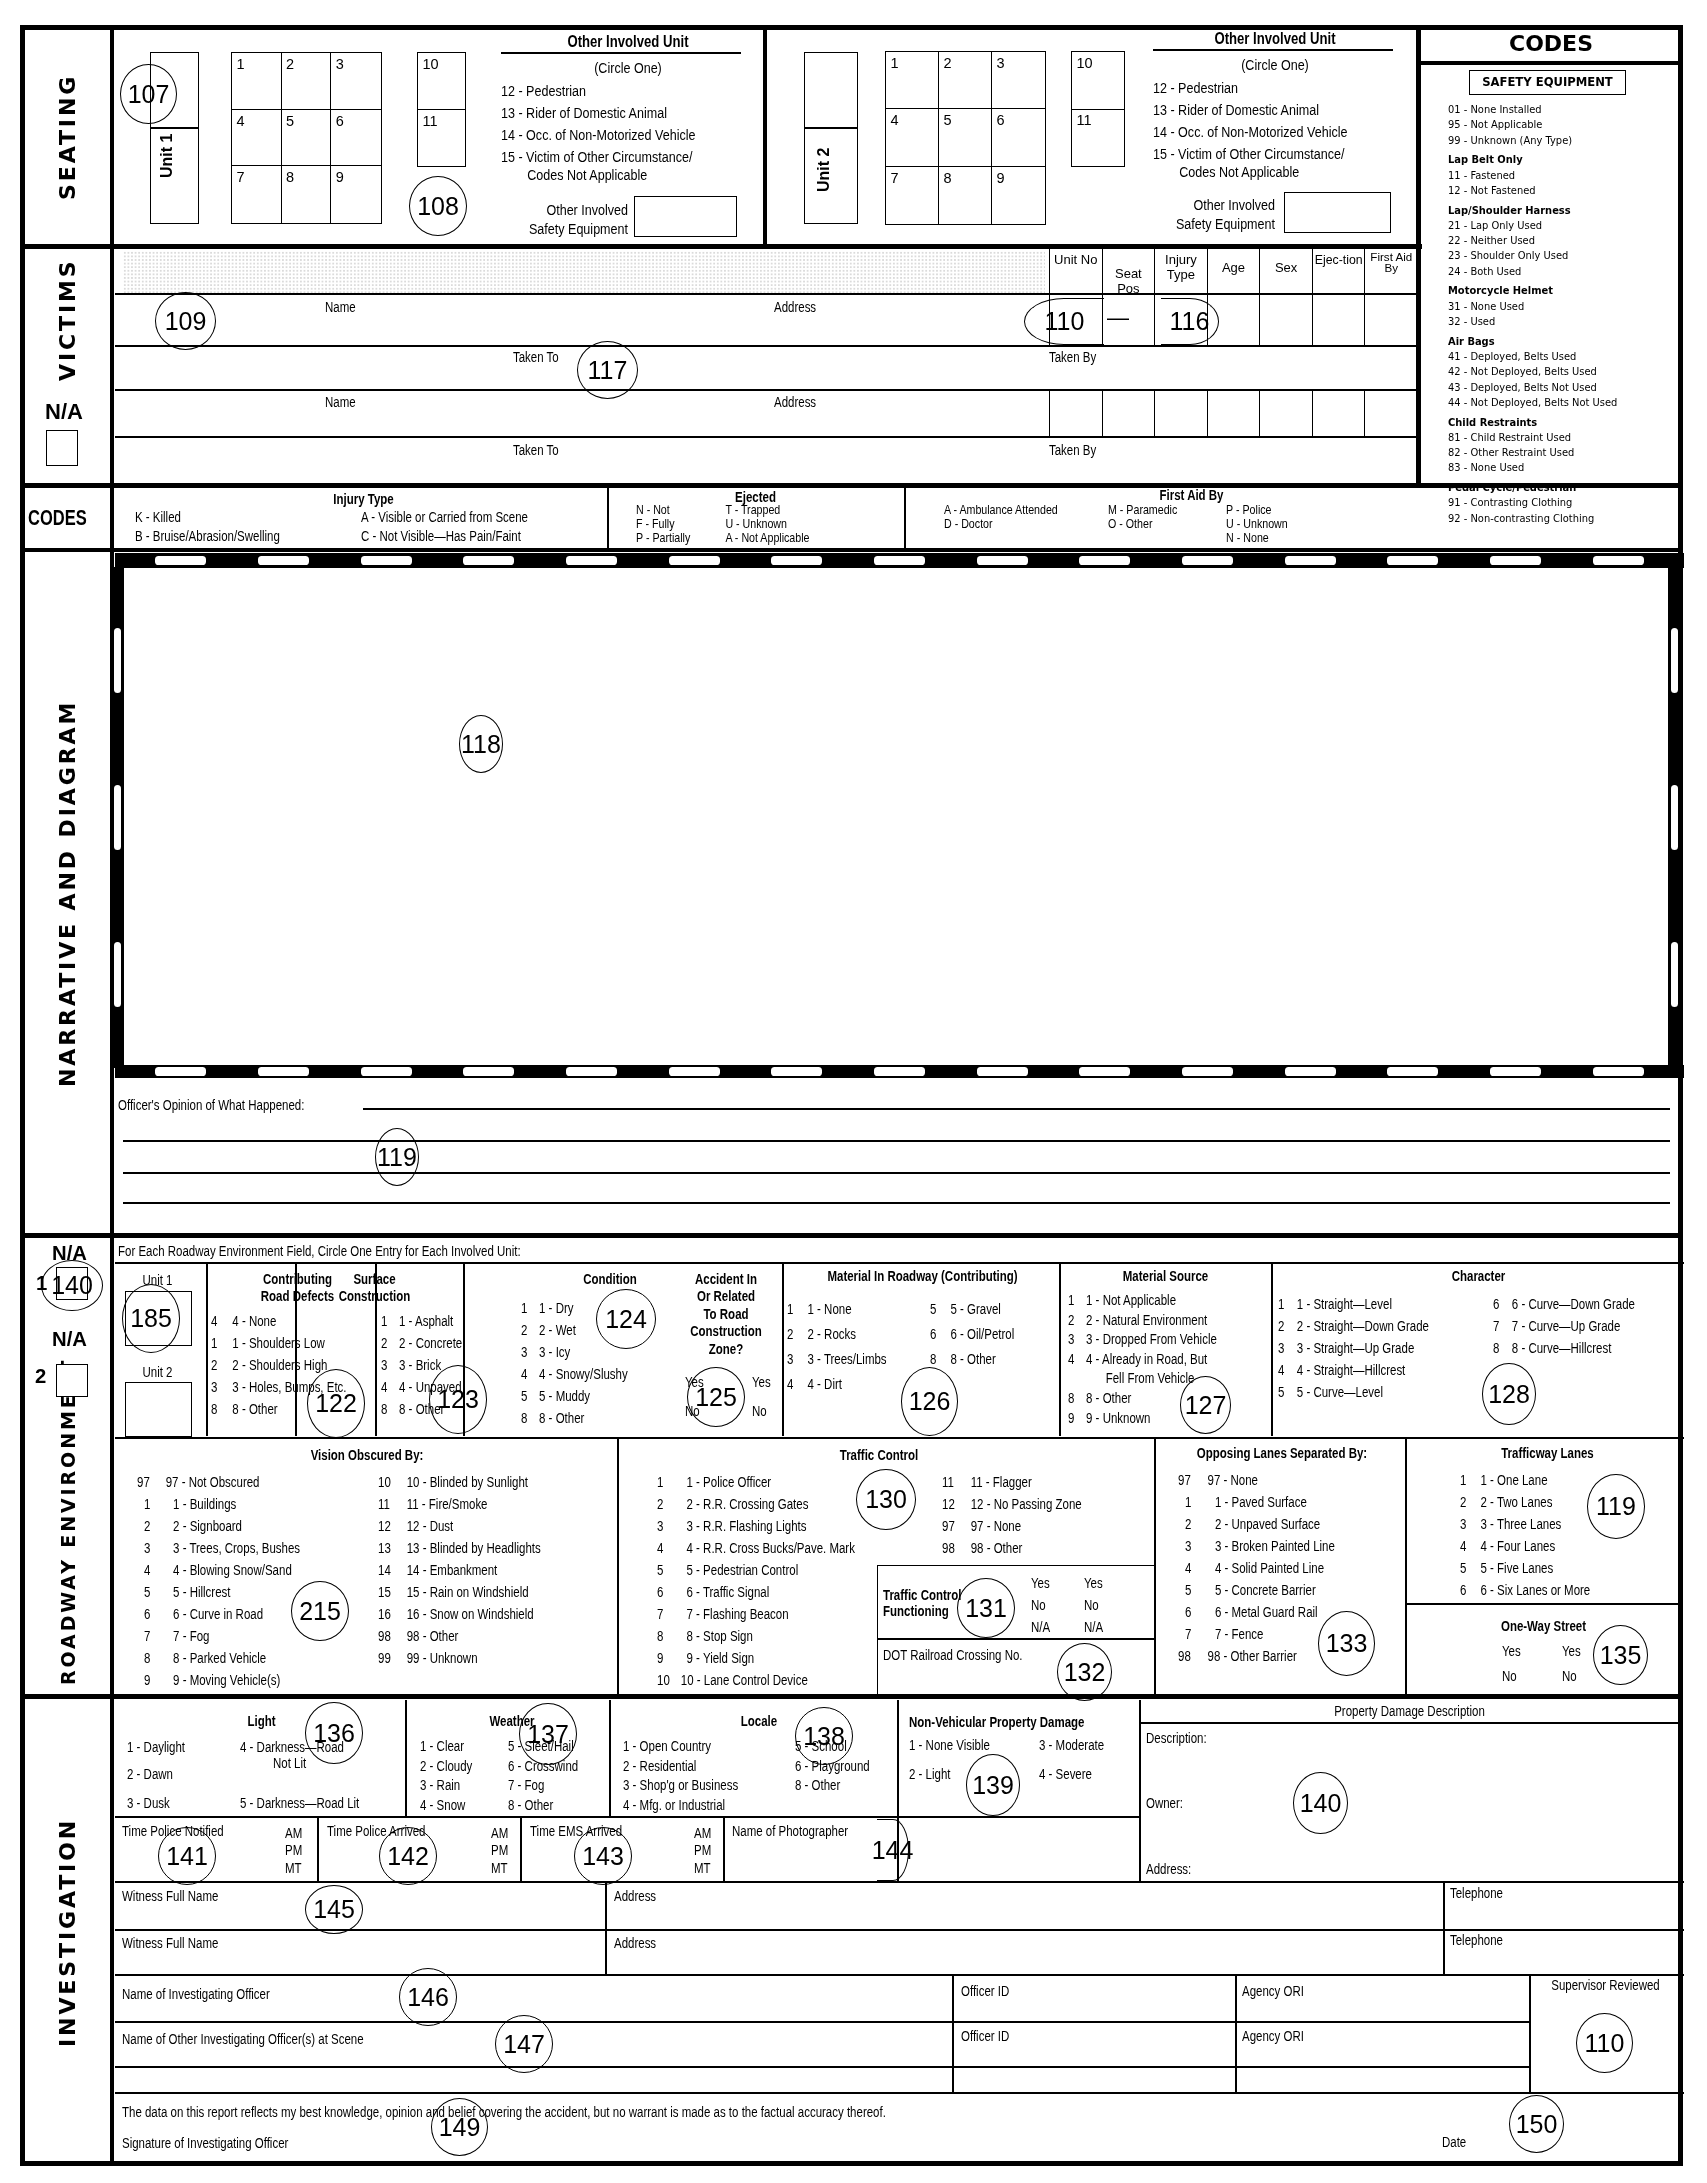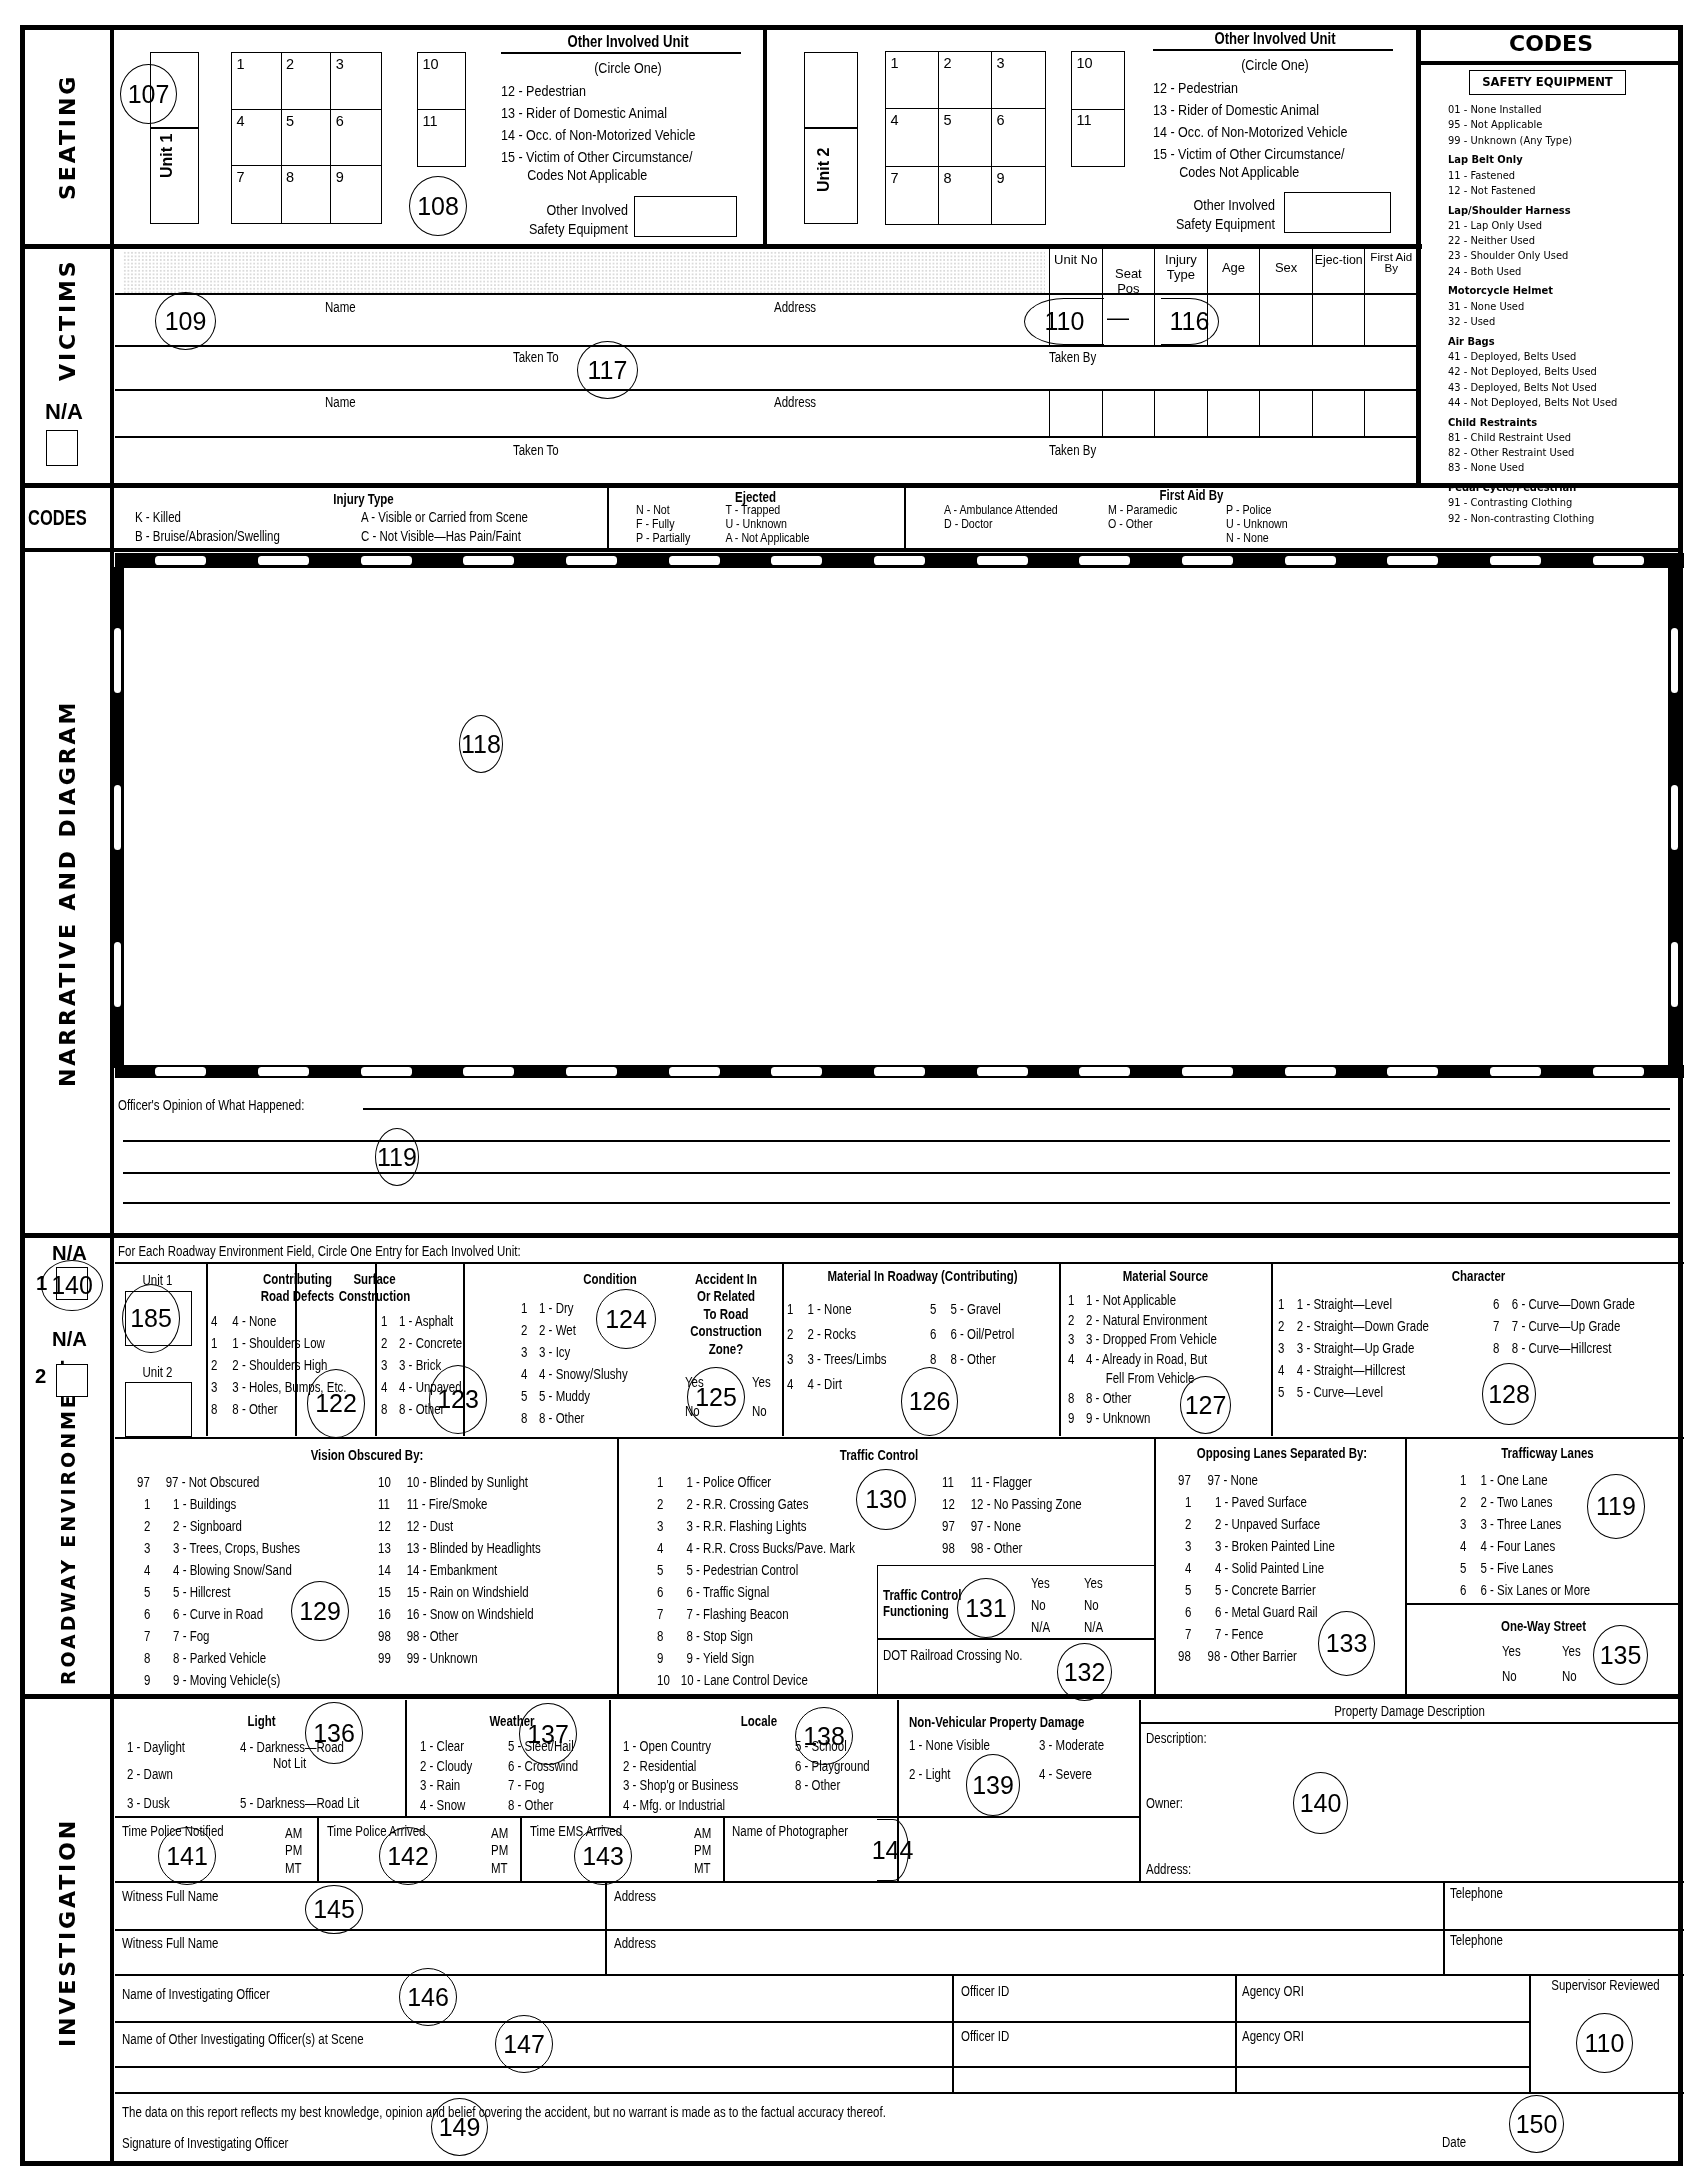--- a/index.html
+++ b/index.html
@@ -595,21 +595,21 @@
     </div>
   <div>
       <span class="n" style="width:35px">98</span>
       <span>98 - Other</span>
     </div>
   <div>
       <span class="n" style="width:35px">99</span>
       <span>99 - Unknown</span>
     </div>
 </div>
-<div class="circ" style="left:291px;top:1581px;width:58px;height:60px;font-size:25px">129</div>
+<div class="circ" style="left:291px;top:1581px;width:58px;height:60px;font-size:25px">215</div>
 
 <div class="abs t h c" style="left:799px;top:1447px;width:160px;text-align:center">Traffic Control</div>
 <div class="list" style="left:657px;top:1471px">
   <div>
       <span class="n" style="width:36px">1</span>
       <span>1 - Police Officer</span>
     </div>
   <div>
       <span class="n" style="width:36px">2</span>
       <span>2 - R.R. Crossing Gates</span>

